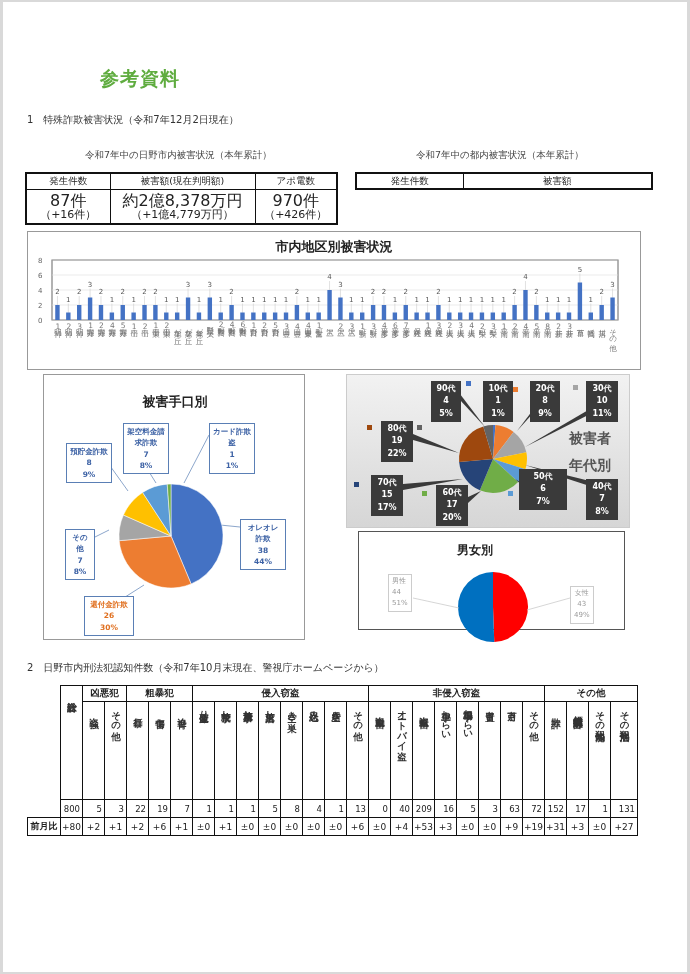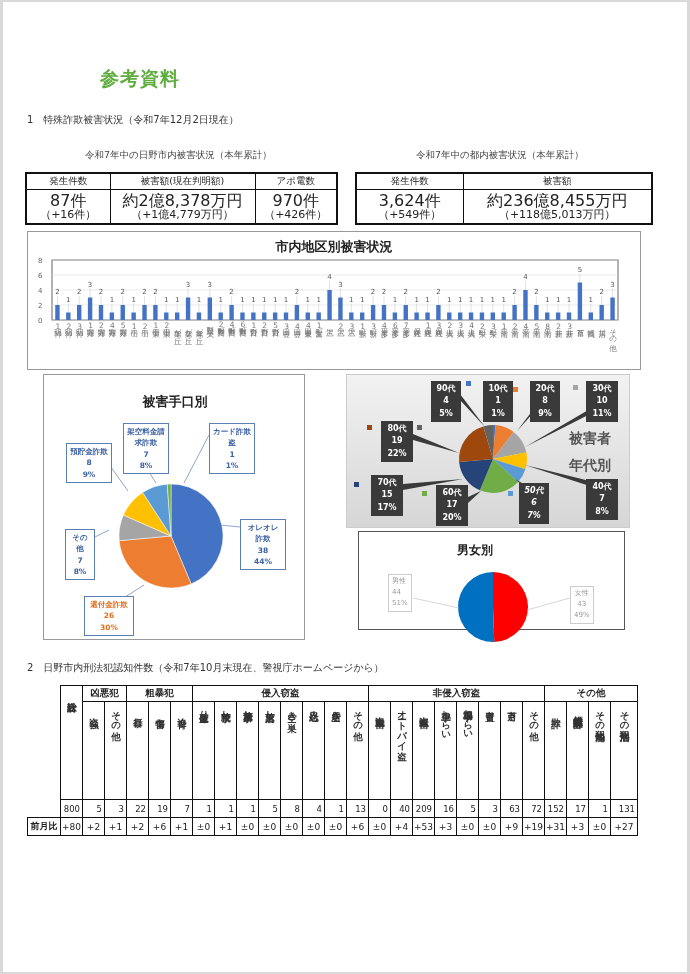--- a/index.html
+++ b/index.html
@@ -62,30 +62,20 @@
     </tr>
   </tbody>
     </table>
 
   <div class="abs cap" style="left:413px;top:147px;">令和7年中の都内被害状況（本年累計）</div>
   <table class="sum" style="left:352px;top:170px;width:298px;">
     <tbody>
         <tr>
       <td class="h" style="width:107px">発生件数</td>
       <td class="h">被害額</td>
-    </tr>
-    <tr>
-      <td class="v">
-            <span class="big">3,624件</span>
-            <span class="small">（+549件）</span>
-          </td>
-      <td class="v">
-            <span class="big">約236億8,455万円</span>
-            <span class="small">（+118億5,013万円）</span>
-          </td>
     </tr>
   </tbody>
     </table>
 
   <div class="abs chartbox" style="left:24px;top:229px;width:614px;height:139px;">
     <div class="bartitle" style="margin-top:6px;">市内地区別被害状況</div>
     <svg id="barsvg" class="abs" style="left:0;top:0;" width="614" height="139">
         <rect x="24" y="28" width="566" height="60" fill="none" stroke="#666" stroke-width="1"></rect>
         <line x1="24" x2="590" y1="88" y2="88" stroke="#ddd" stroke-width="0.6"></line>
         <text x="10" y="91" font-size="7" fill="#666" font-family="DejaVu Sans, sans-serif">0</text>
@@ -419,21 +409,21 @@
     <div class="abs dark" style="left:24px;top:100px;width:32px;">
         <div>70代</div>
         <div>15</div>
         <div>17%</div>
       </div>
     <div class="abs dark" style="left:89px;top:110px;width:32px;">
         <div>60代</div>
         <div>17</div>
         <div>20%</div>
       </div>
-    <div class="abs dark" style="left:172px;top:108px;width:30px;font-style:italic;">
+    <div class="abs dark" style="left:172px;top:94px;width:48px;">
         <div>50代</div>
         <div>6</div>
         <div>7%</div>
       </div>
     <div class="abs dark" style="left:239px;top:104px;width:32px;">
         <div>40代</div>
         <div>7</div>
         <div>8%</div>
       </div>
   </div>

